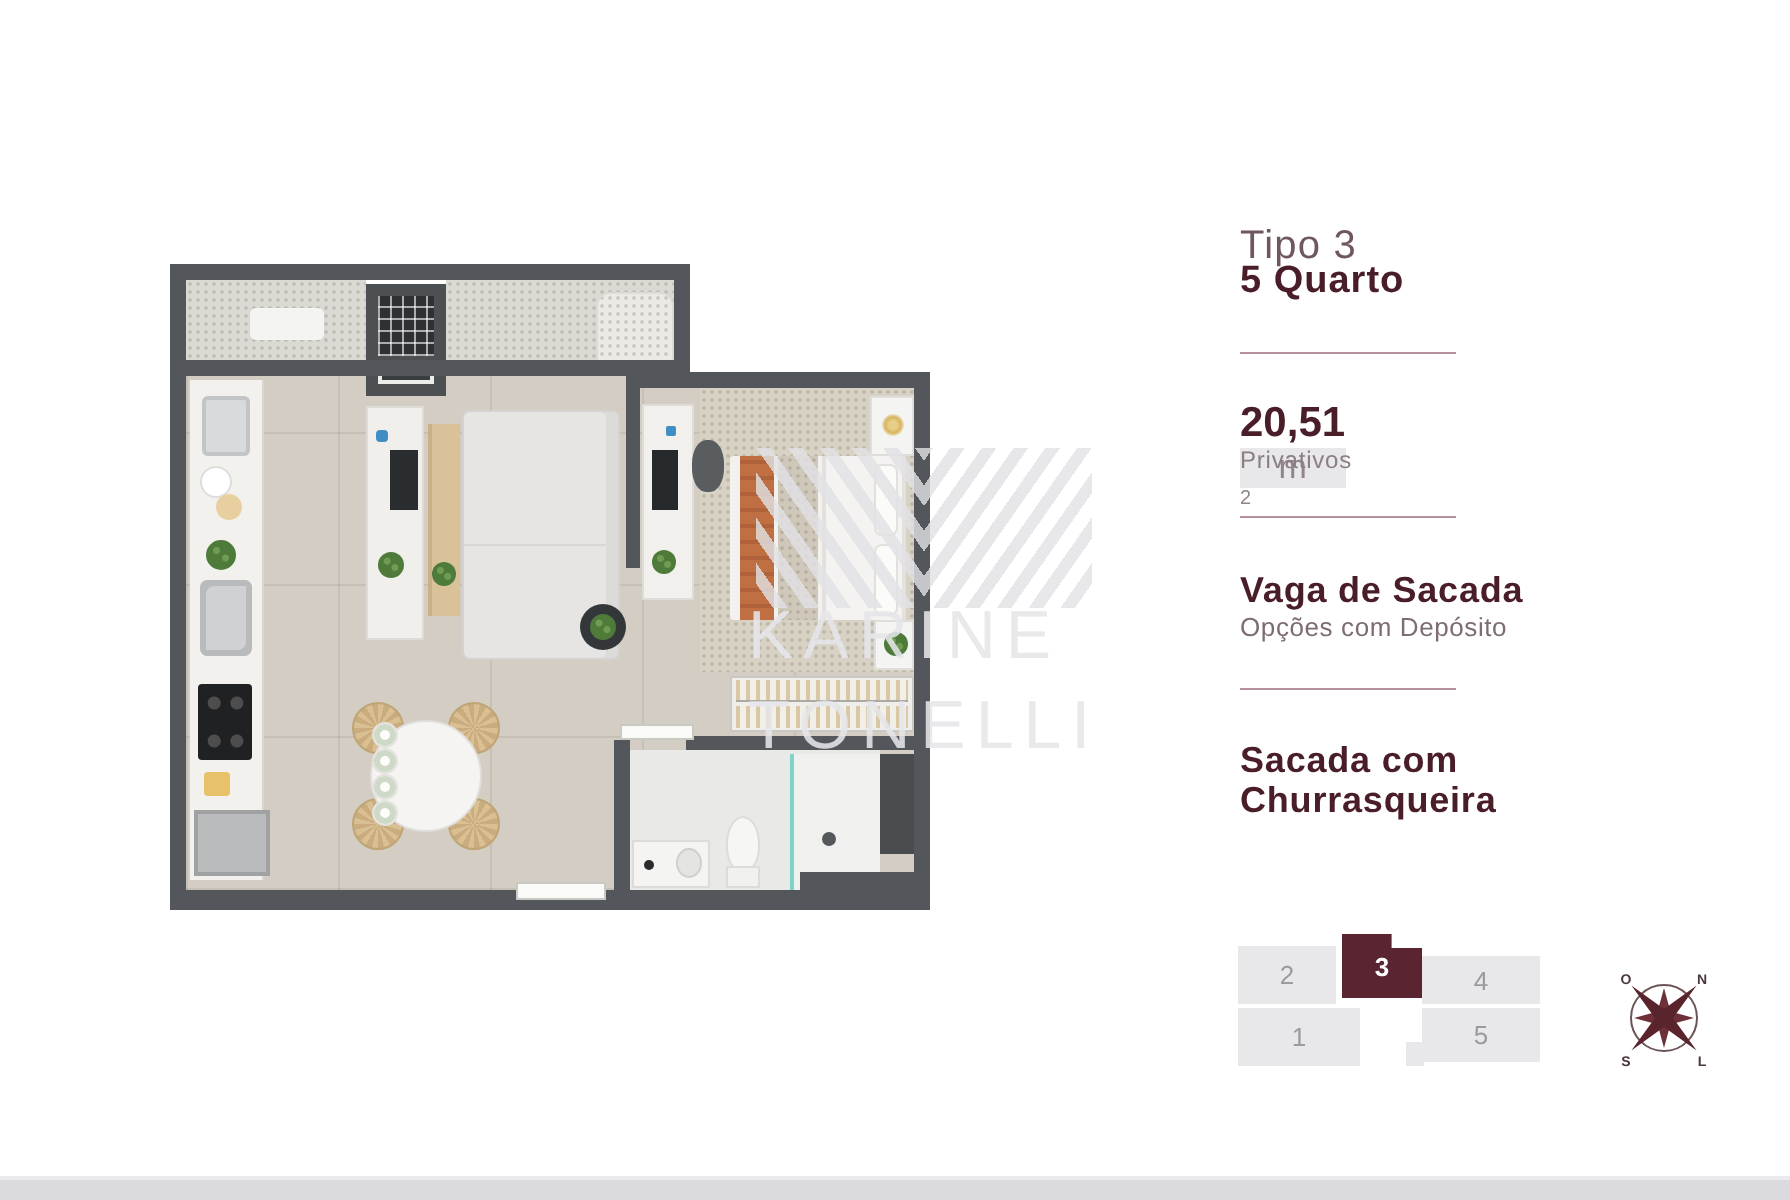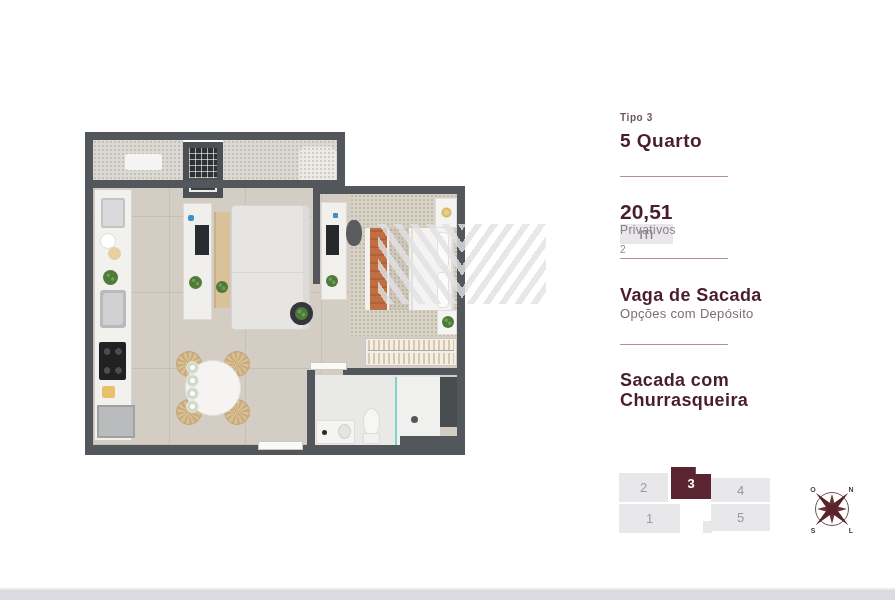--- a/index.html
+++ b/index.html
@@ -1,21 +1,21 @@
 <!DOCTYPE html>
 <html><head>
 <meta charset="utf-8">
 <style>
   * { margin:0; padding:0; box-sizing:border-box; }
   html,body { width:895px; height:600px; }
   body { font-family:"Liberation Sans", sans-serif; background:#ffffff; position:relative; overflow:hidden; }
   .abs { position:absolute; }
 
   
-  .p-type   { left:620px; top:112px; font-size:10px; letter-spacing:.6px; color:#6e575d;font-weight:bold; }
+  .p-type   { left:620px; top:112px; font-size:20px; letter-spacing:.6px; color:#6e575d; }
   .p-name   { left:620px; top:130px; font-size:19px; font-weight:bold; letter-spacing:.5px; color:#4a1e28; }
   .hr       { width:108px; height:1px; background:#b78fa0; left:620px; }
   .hr1 { top:176px; } .hr2 { top:258px; } .hr3 { top:344px; }
   .p-area   { left:620px; top:200px; color:#4a1e28; }
   .p-area .val { font-size:21px; font-weight:bold; }
   .p-area .unit { font-size:17px; color:#91848a; }
   .p-area .sup { font-size:10px; color:#91848a; vertical-align:top; }
   .p-priv   { left:620px; top:223px; font-size:12px; letter-spacing:.4px; color:#8b7e84; }
   .p-garage { left:620px; top:285px; font-size:18px; font-weight:bold; letter-spacing:.4px; color:#4a1e28; }
   .p-opcoes { left:620px; top:306px; font-size:13px; letter-spacing:.3px; color:#7d6d73; }
@@ -171,20 +171,22 @@
     <div style="left:9px;top:33px;width:13px;height:13px;background:#fdfdfc;border:1px solid #e4e2de;border-radius:50%;box-shadow:inset 0 0 0 3px rgba(120,150,100,.35);"></div>
     <div style="left:33px;top:33px;width:13px;height:13px;background:#fdfdfc;border:1px solid #e4e2de;border-radius:50%;box-shadow:inset 0 0 0 3px rgba(120,150,100,.35);"></div>
   </div>
 </div>
 
 <div class="abs wm-logo">
   <div class="lft"></div>
   <div class="rgt"></div>
 </div>
 <div class="abs wm-text">
+  <div>KARINE</div>
+  <div>TONELLI</div>
 </div>
 
 <div class="abs p-type">Tipo 3</div>
 <div class="abs p-name">5 Quarto</div>
 <div class="abs hr hr1"></div>
 <div class="abs p-area">
   <span class="val">20,51</span>
   <span class="unit">m</span><span class="sup">2</span>
 </div>
 <div class="abs p-priv">Privativos</div>

